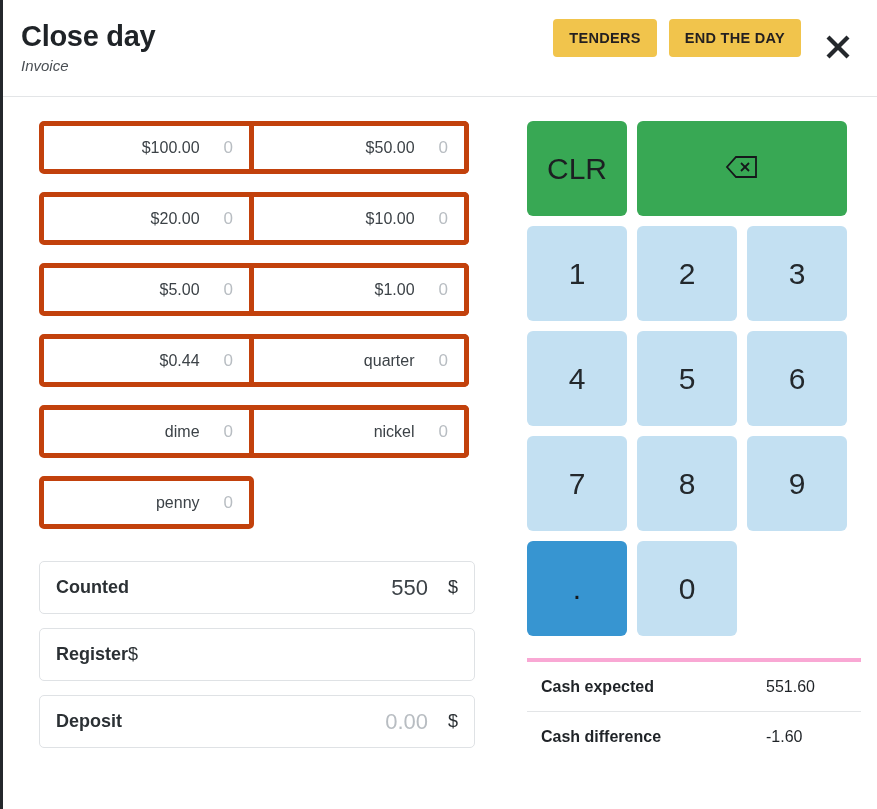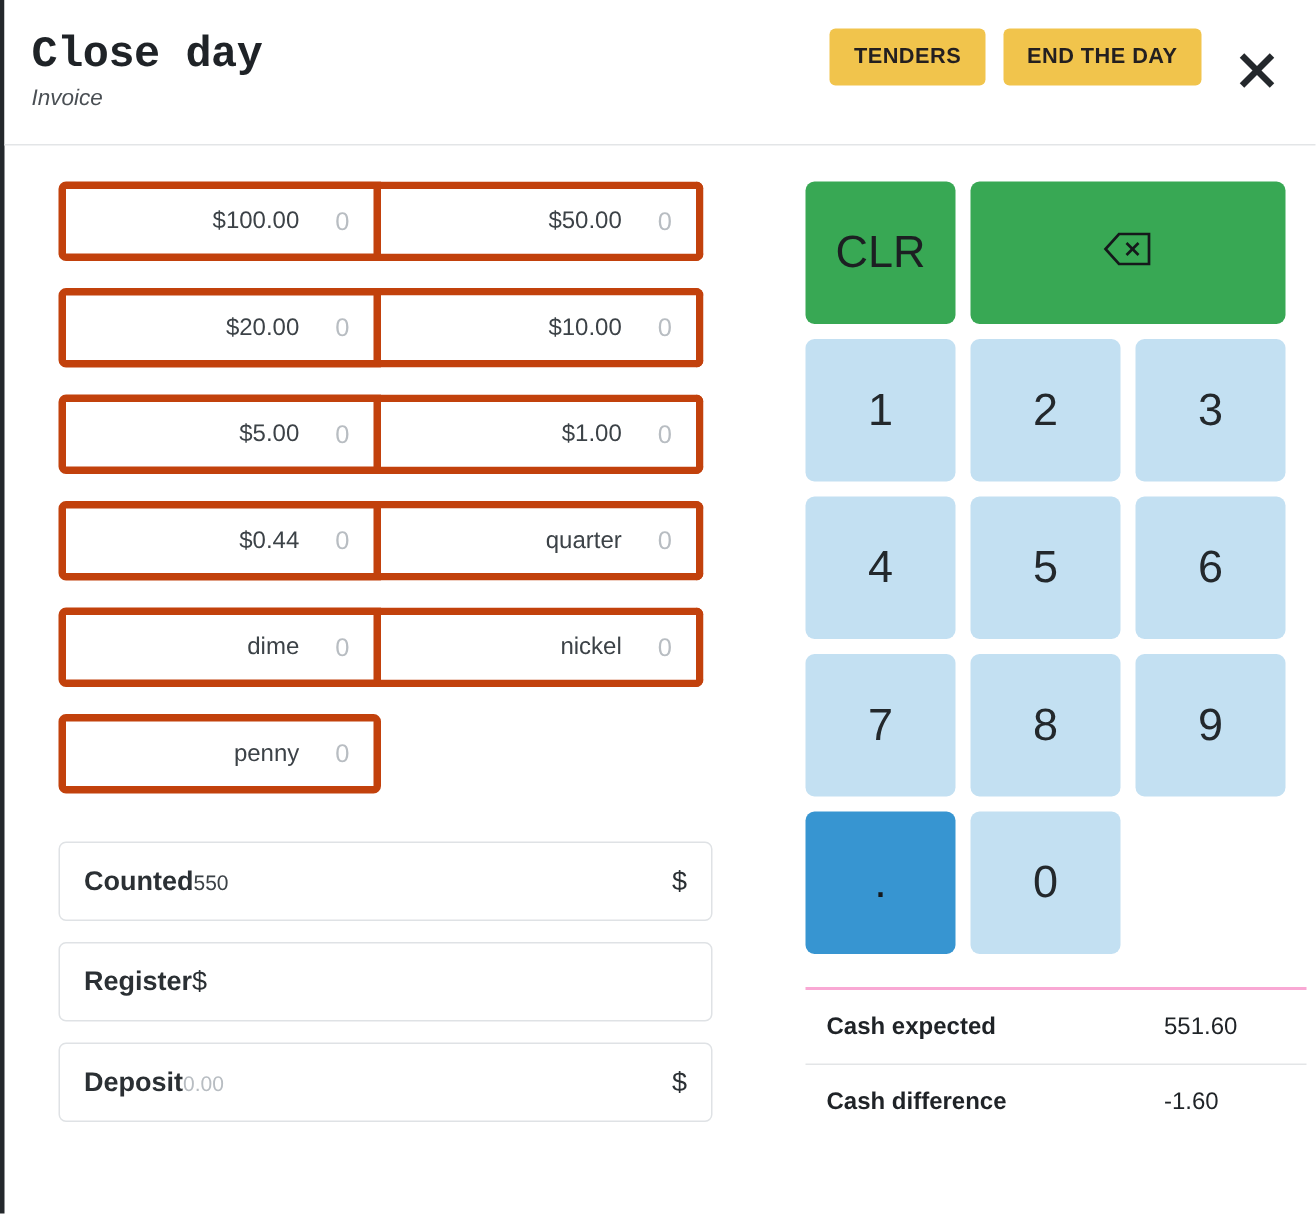--- a/index.html
+++ b/index.html
@@ -35,21 +35,20 @@
     position: absolute;
     left: 18px;
     top: 20px;
   }
   .title {
     font-size: 29px;
     font-weight: bold;
     letter-spacing: -0.3px;
     color: #1f2327;
     line-height: 1.15;
-    font-family: Liberation Mono, monospace;
   }
   .subtitle {
     font-size: 15px;
     color: #4a4f54;
     margin-top: 5px;
     line-height: 1.1;
     font-style: italic;
   }
   .header-actions {
     position: absolute;
@@ -94,21 +93,21 @@
     position: relative;
     display: flex;
     padding: 24px 0 0 0;
   }
   .left-col {
     width: 466px;
     margin-left: 36px;
   }
   .right-col {
     width: 334px;
-    margin-left: 32px;
+    margin-left: 22px;
   }
 
   
   .denom-row {
     display: flex;
     margin-bottom: 18px;
   }
   .denom-field {
     height: 53px;
     box-sizing: border-box;
@@ -150,24 +149,25 @@
     cursor: text;
   }
   .summary-label {
     font-size: 18px;
     font-weight: bold;
     color: #2b3034;
     flex: 0 0 auto;
   }
   .summary-value {
     flex: 1 1 auto;
-    text-align: left;
-    font-size: 14px;
+    text-align: right;
+    font-size: 22px;
     color: #3c4247;
     padding-right: 20px;
+    margin-left: 12px;
   }
   .summary-value.muted { color: #b8bdc2; }
   .summary-currency {
     font-size: 18px;
     color: #2b3034;
     flex: 0 0 auto;
   }
 
   
   .keypad {
@@ -201,21 +201,21 @@
     background: #3795d1;
     color: #15181b;
     font-size: 30px;
   }
   .key-dot { font-size: 30px; line-height: 0.4; }
   .key-empty { background: transparent; cursor: default; }
 
   .cash-table {
     margin-top: 22px;
     width: 334px;
-    border-top: 2px solid #f9a8d4;
+    border-top: 4px solid #f9a8d4;
   }
   .cash-row {
     display: flex;
     align-items: center;
     height: 50px;
     border-bottom: 1px solid #e3e5e7;
     padding: 0 14px 0 14px;
     box-sizing: border-box;
   }
   .cash-row:last-child { border-bottom: none; }

